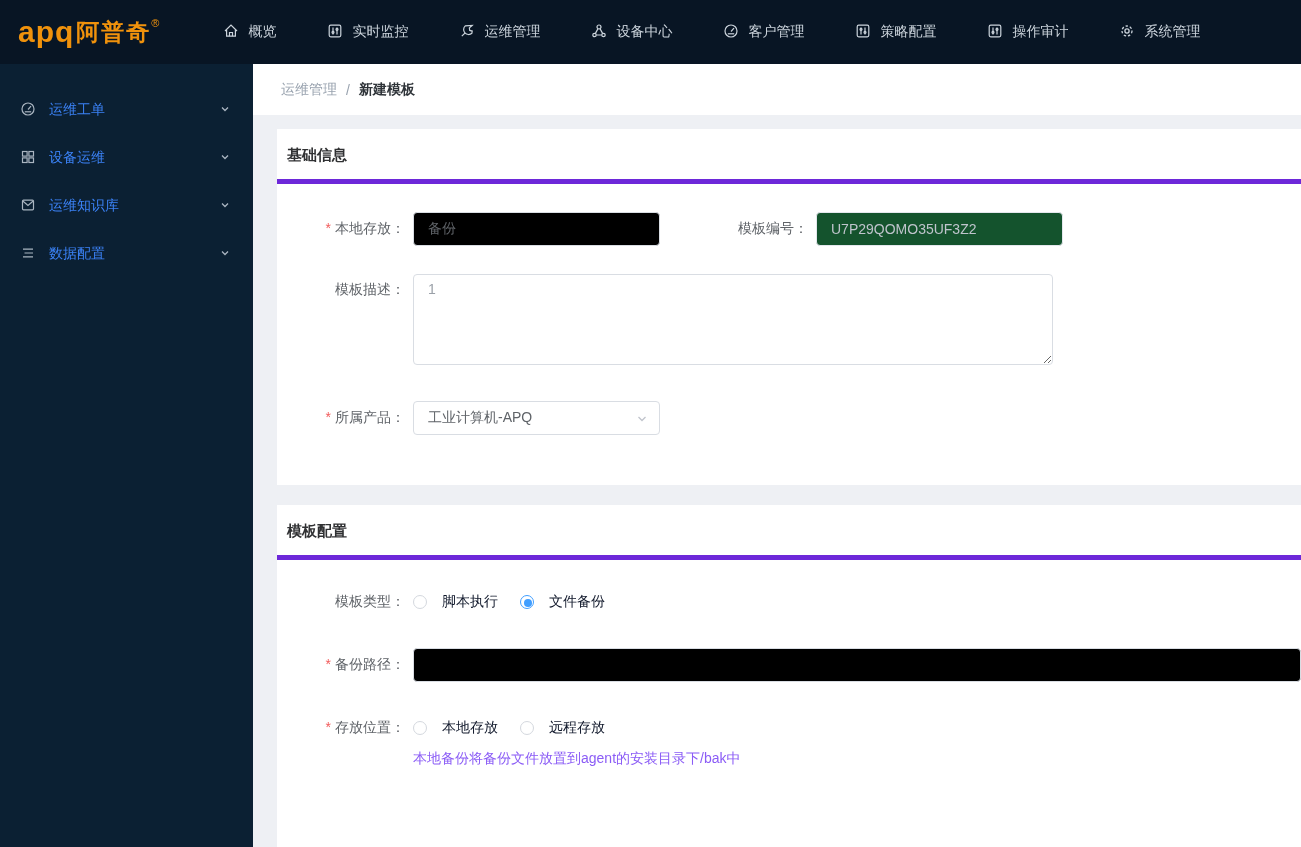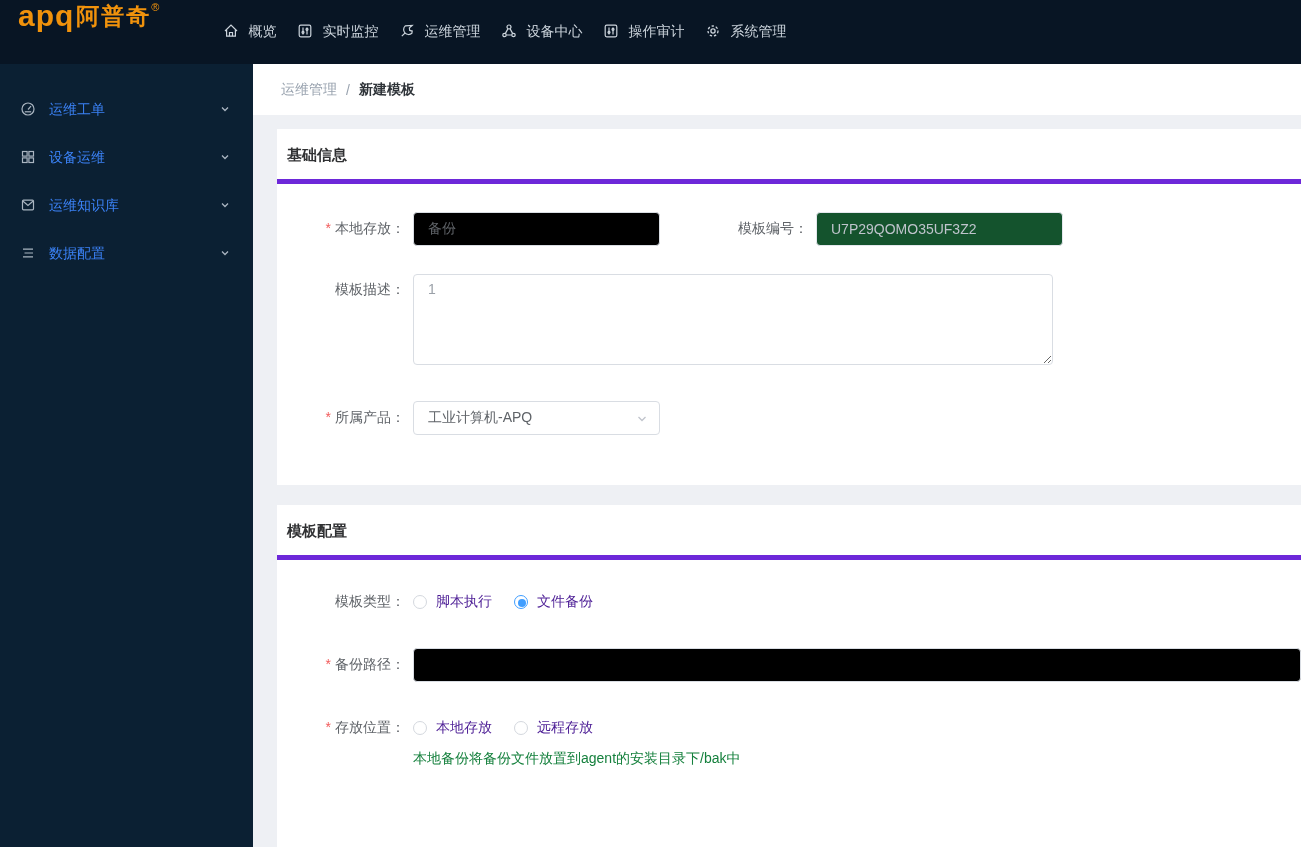--- a/index.html
+++ b/index.html
@@ -1,26 +1,26 @@
 <!DOCTYPE html>
 <html><head>
 <meta charset="utf-8">
 <style>
   * { margin:0; padding:0; box-sizing:border-box; }
   html,body { width:1301px; height:847px; overflow:hidden;
     font-family:"Liberation Sans","DejaVu Sans",sans-serif; background:#eef0f4; }
 
   
-  .navbar { height:64px; background:#081524; display:flex; align-items:flex-start;
+  .navbar { height:64px; background:#081524; display:flex; align-items:center;
     padding-left:18px; position:relative; z-index:5; }
   .logo { display:flex; align-items:flex-start; color:#f0920c; white-space:nowrap; cursor:pointer; }
   .logo-latin { font-size:30px; font-weight:800; letter-spacing:1px; line-height:32px; }
   .logo-cn { font-size:23px; font-weight:700; line-height:32px; margin-left:2px; letter-spacing:2px; }
   .logo-reg { font-size:11px; line-height:12px; margin-top:1px; }
-  .nav-items { display:flex; margin-left:64px; gap:21px; }
+  .nav-items { display:flex; margin-left:64px; gap:51px; }
   .nav-item { display:flex; align-items:center; gap:9px; color:#ccd4dc; font-size:14px;
     cursor:pointer; height:64px; }
   .nav-item svg { stroke:#ccd4dc; }
 
   
   .layout { display:flex; height:783px; }
   .sidebar { width:253px; background:#0b2033; height:100%; padding-top:22px; flex:none; }
   .side-item { height:48px; display:flex; align-items:center; padding:0 22px 0 20px;
     color:#3b82f6; font-size:14px; cursor:pointer; }
   .side-item svg { stroke:#aab5c1; }
@@ -66,26 +66,26 @@
     font-size:14px; color:#5f6368; background:#fff; }
   .select-arrow { position:absolute; right:10px; top:10px; }
 
   .radio-group { display:flex; align-items:center; }
   .radio { display:flex; align-items:center; margin-right:22px; cursor:pointer; }
   .radio-dot { width:14px; height:14px; border-radius:50%; border:1px solid #d4d8de;
     background:#fff; flex:none; position:relative; }
   .radio.checked .radio-dot { border-color:#409eff; }
   .radio.checked .radio-dot::after { content:""; position:absolute; left:3px; top:3px;
     width:8px; height:8px; border-radius:50%; background:#409eff; }
-  .radio-text { font-size:14px; color:#4c1d95; margin-left:9px; }
+  .radio-text { font-size:14px; color:#0f172a; margin-left:15px; }
 
   .mb36 { margin-bottom:37px; }
   .mb40 { margin-bottom:41px; }
   .path-input { width:calc(100% - 136px); }
-  .hint { margin-left:136px; margin-top:13px; font-size:14px; color:#15803d; }
+  .hint { margin-left:136px; margin-top:13px; font-size:14px; color:#8b5cf6; }
 </style>
 </head>
 <body>
 
 <div class="navbar">
   <div class="logo">
     <span class="logo-latin">apq</span>
     <span class="logo-cn">阿普奇</span>
     <span class="logo-reg">®</span>
   </div>
@@ -115,20 +115,37 @@
       <span>运维管理</span>
     </div>
     <div class="nav-item">
       <span><svg width="16" height="16" viewBox="0 0 16 16" fill="none" stroke-width="1.2" stroke="currentColor">
             <circle cx="8" cy="4" r="2"></circle>
             <circle cx="3.5" cy="12" r="1.7"></circle>
             <circle cx="12.5" cy="12" r="1.7"></circle>
             <path d="M7 5.6 L4.3 10.6 M9 5.6 L11.7 10.6 M5.2 12 H10.8"></path>
           </svg></span>
       <span>设备中心</span>
+    </div>
+    <div class="nav-item">
+      <span><svg width="16" height="16" viewBox="0 0 16 16" fill="none" stroke-width="1.2" stroke="currentColor">
+            <circle cx="8" cy="8" r="6"></circle>
+            <path d="M8 8.5 L11 5.2"></path>
+            <path d="M4.8 10.8 H11.2"></path>
+          </svg></span>
+      <span>客户管理</span>
+    </div>
+    <div class="nav-item">
+      <span><svg width="16" height="16" viewBox="0 0 16 16" fill="none" stroke-width="1.2" stroke="currentColor">
+            <rect x="2.2" y="2.2" width="11.6" height="11.6" rx="1.5"></rect>
+            <path d="M6 4.5 V11.5 M10 4.5 V11.5"></path>
+            <circle cx="6" cy="6.3" r="1"></circle>
+            <circle cx="10" cy="9.3" r="1"></circle>
+          </svg></span>
+      <span>策略配置</span>
     </div>
     <div class="nav-item">
       <span><svg width="16" height="16" viewBox="0 0 16 16" fill="none" stroke-width="1.2" stroke="currentColor">
             <rect x="2.2" y="2.2" width="11.6" height="11.6" rx="1.5"></rect>
             <path d="M6 4.5 V11.5 M10 4.5 V11.5"></path>
             <circle cx="6" cy="9.3" r="1"></circle>
             <circle cx="10" cy="6.3" r="1"></circle>
           </svg></span>
       <span>操作审计</span>
     </div>

